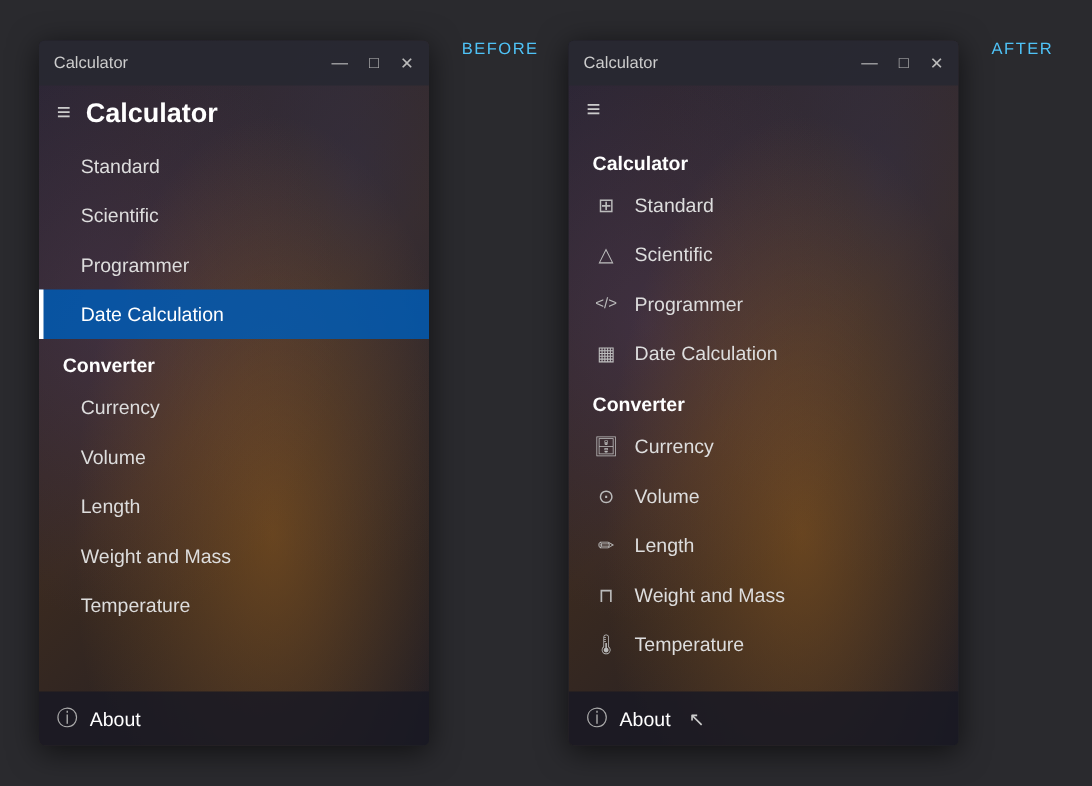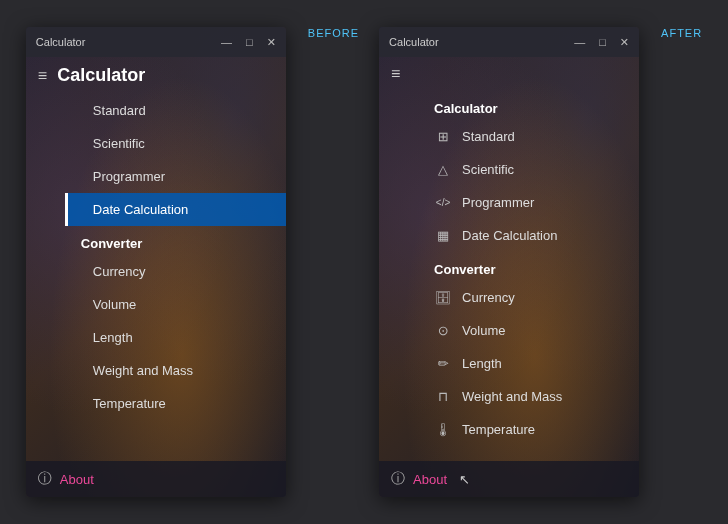--- a/index.html
+++ b/index.html
@@ -70,21 +70,20 @@
     }
 
     
     .sidebar {
       flex: 1;
       overflow-y: auto;
       overflow-x: hidden;
       scrollbar-width: thin;
       scrollbar-color: rgba(255,255,255,0.2) transparent;
       background: rgba(30, 30, 40, 0.0);
-      padding-left: 39px;
     }
 
     
     .bg-blur {
       position: absolute;
       top: 0; left: 0; right: 0; bottom: 0;
       background: 
         radial-gradient(ellipse at 60% 70%, rgba(160, 100, 30, 0.5) 0%, transparent 60%),
         radial-gradient(ellipse at 20% 40%, rgba(80, 60, 100, 0.4) 0%, transparent 50%),
         radial-gradient(ellipse at 80% 20%, rgba(50, 50, 80, 0.5) 0%, transparent 50%),
@@ -164,21 +163,21 @@
       gap: 8px;
       flex-shrink: 0;
       cursor: pointer;
     }
     .bottom-bar-icon {
       font-size: 14px;
       color: #aaa;
     }
     .bottom-bar-text {
       font-size: 13px;
-      color: #ec4899;
+      color: #ffffff;
     }
 
     
     .sidebar::-webkit-scrollbar {
       width: 6px;
     }
     .sidebar::-webkit-scrollbar-track {
       background: transparent;
     }
     .sidebar::-webkit-scrollbar-thumb {

